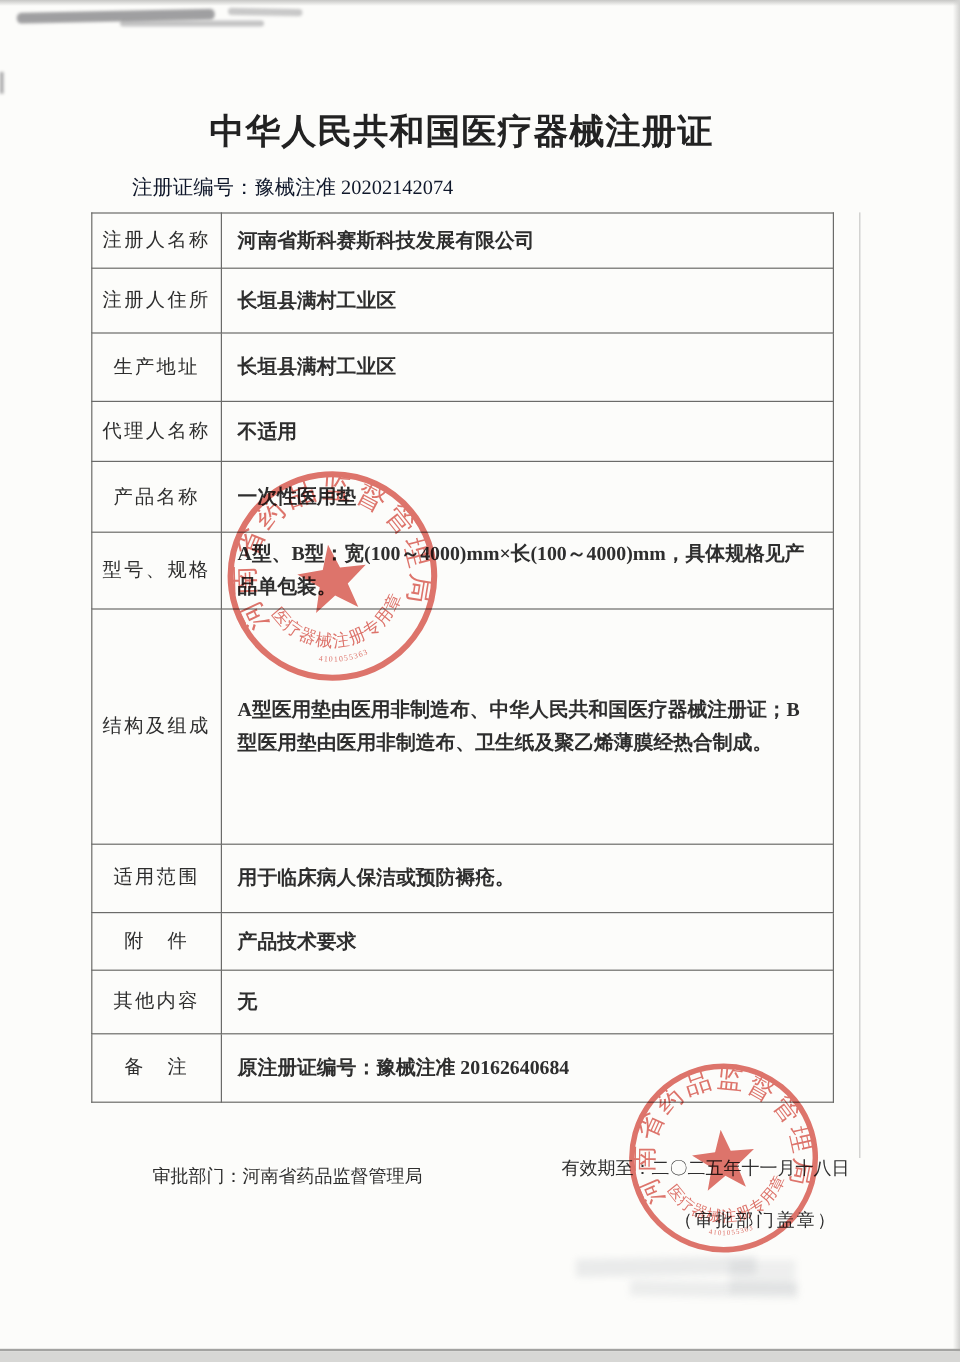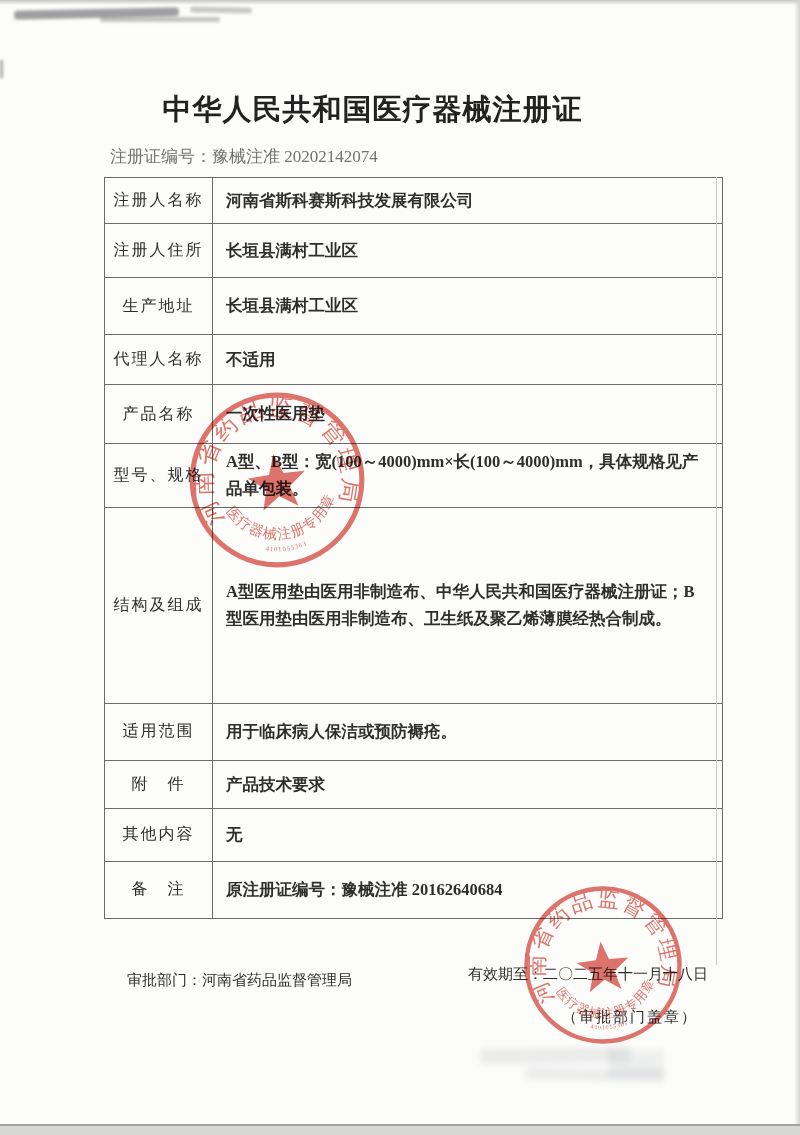--- a/index.html
+++ b/index.html
@@ -14,24 +14,24 @@
   .bottom-line{position:absolute;left:0;right:0;top:1124px;height:2px;background:#a3a3a1;}
   .edge-bottom{position:absolute;left:0;right:0;top:1126px;bottom:0;background:#d7d7d5;}
   
   .smudge{position:absolute;background:#45454a;border-radius:4px;filter:blur(1.5px);}
   .smudge.s1{left:14px;top:9px;width:165px;height:9px;opacity:.5;transform:rotate(-1.2deg);}
   .smudge.s2{left:100px;top:17px;width:120px;height:5px;opacity:.3;}
   .smudge.s3{left:190px;top:7px;width:62px;height:6px;opacity:.28;transform:rotate(1deg);}
   .smudge.s4{left:0;top:60px;width:3px;height:18px;opacity:.45;border-radius:0;}
   
   .title{position:absolute;top:90px;left:0;width:745px;text-align:center;
-         font-size:29px;font-weight:bold;letter-spacing:1px;color:#222;}
-  .cert-no{position:absolute;top:145px;left:110px;font-size:17px;color:#737373;text-align:center;}
+         font-size:29px;font-weight:bold;letter-spacing:1px;color:#222;padding-left:12px;}
+  .cert-no{position:absolute;top:145px;left:110px;font-size:17px;color:#0f172a;text-align:center;}
   
-  .tbl-wrap{position:absolute;left:104px;top:177px;}
+  .tbl-wrap{position:absolute;left:76px;top:177px;}
   table{border-collapse:collapse;width:619px;table-layout:fixed;}
   td{border:1px solid #6b6b69;vertical-align:middle;}
   td.lbl{width:103px;text-align:center;letter-spacing:2px;font-size:16px;padding:0 2px;}
   td.val{font-size:16.5px;line-height:1.66;padding:4px 12px 4px 13px;font-weight:bold;}
   tr.r1{height:46px;} tr.r2{height:54px;} tr.r3{height:57px;} tr.r4{height:50px;}
   tr.r5{height:52px;} tr.r6{height:59px;} tr.r7{height:59px;} tr.r8{height:196px;margin-top:44px;}
   tr.r9{height:57px;} tr.r10{height:48px;} tr.r11{height:53px;} tr.r12{height:57px;}
   .dbl-line{position:absolute;left:716px;top:177px;width:1px;height:788px;background:#c9c9c7;}
   
   .dept{position:absolute;left:127px;top:971px;font-size:15px;}

